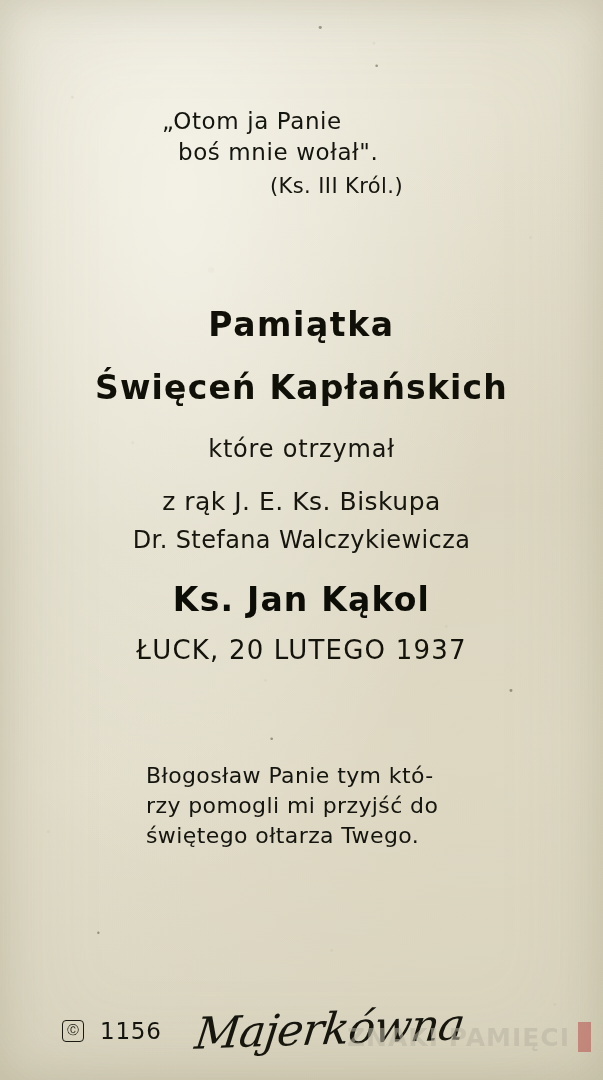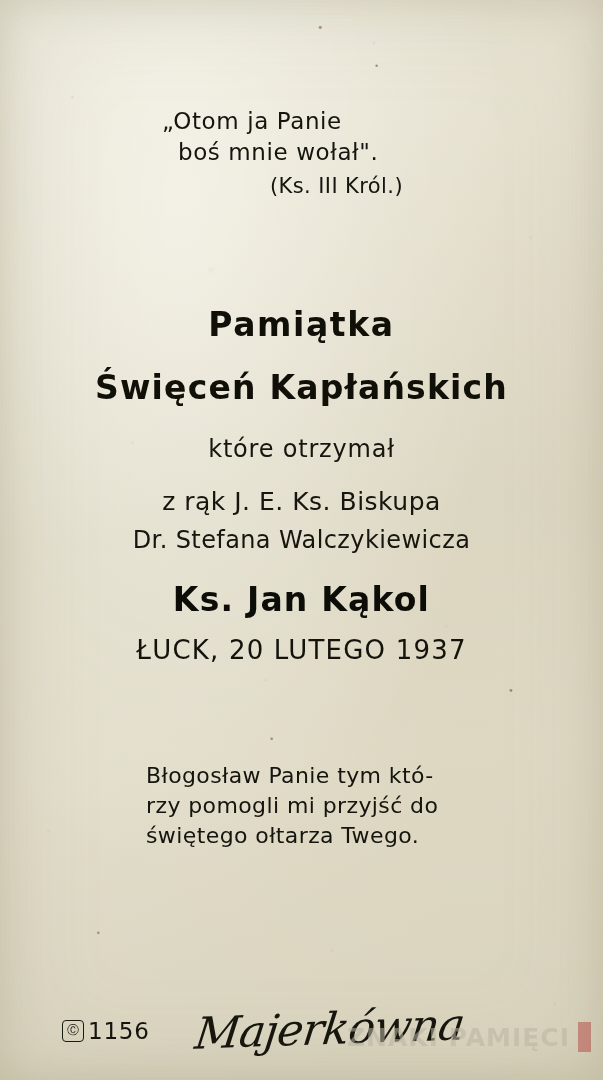--- a/index.html
+++ b/index.html
@@ -166,21 +166,21 @@
     height: 20px;
     border: 1.5px solid #1a1a12;
     border-radius: 4px;
     font-size: 12px;
     line-height: 18px;
     text-align: center;
     color: #1a1a12;
   }
   .cat-number {
     position: absolute;
-    left: 88px;
+    left: 100px;
     bottom: 18px;
     font-size: 23px;
     letter-spacing: 0.8px;
     color: #14140e;
   }
   .signature {
     position: absolute;
     left: 196px;
     bottom: 10px;
     font-family: "DejaVu Serif", serif;

